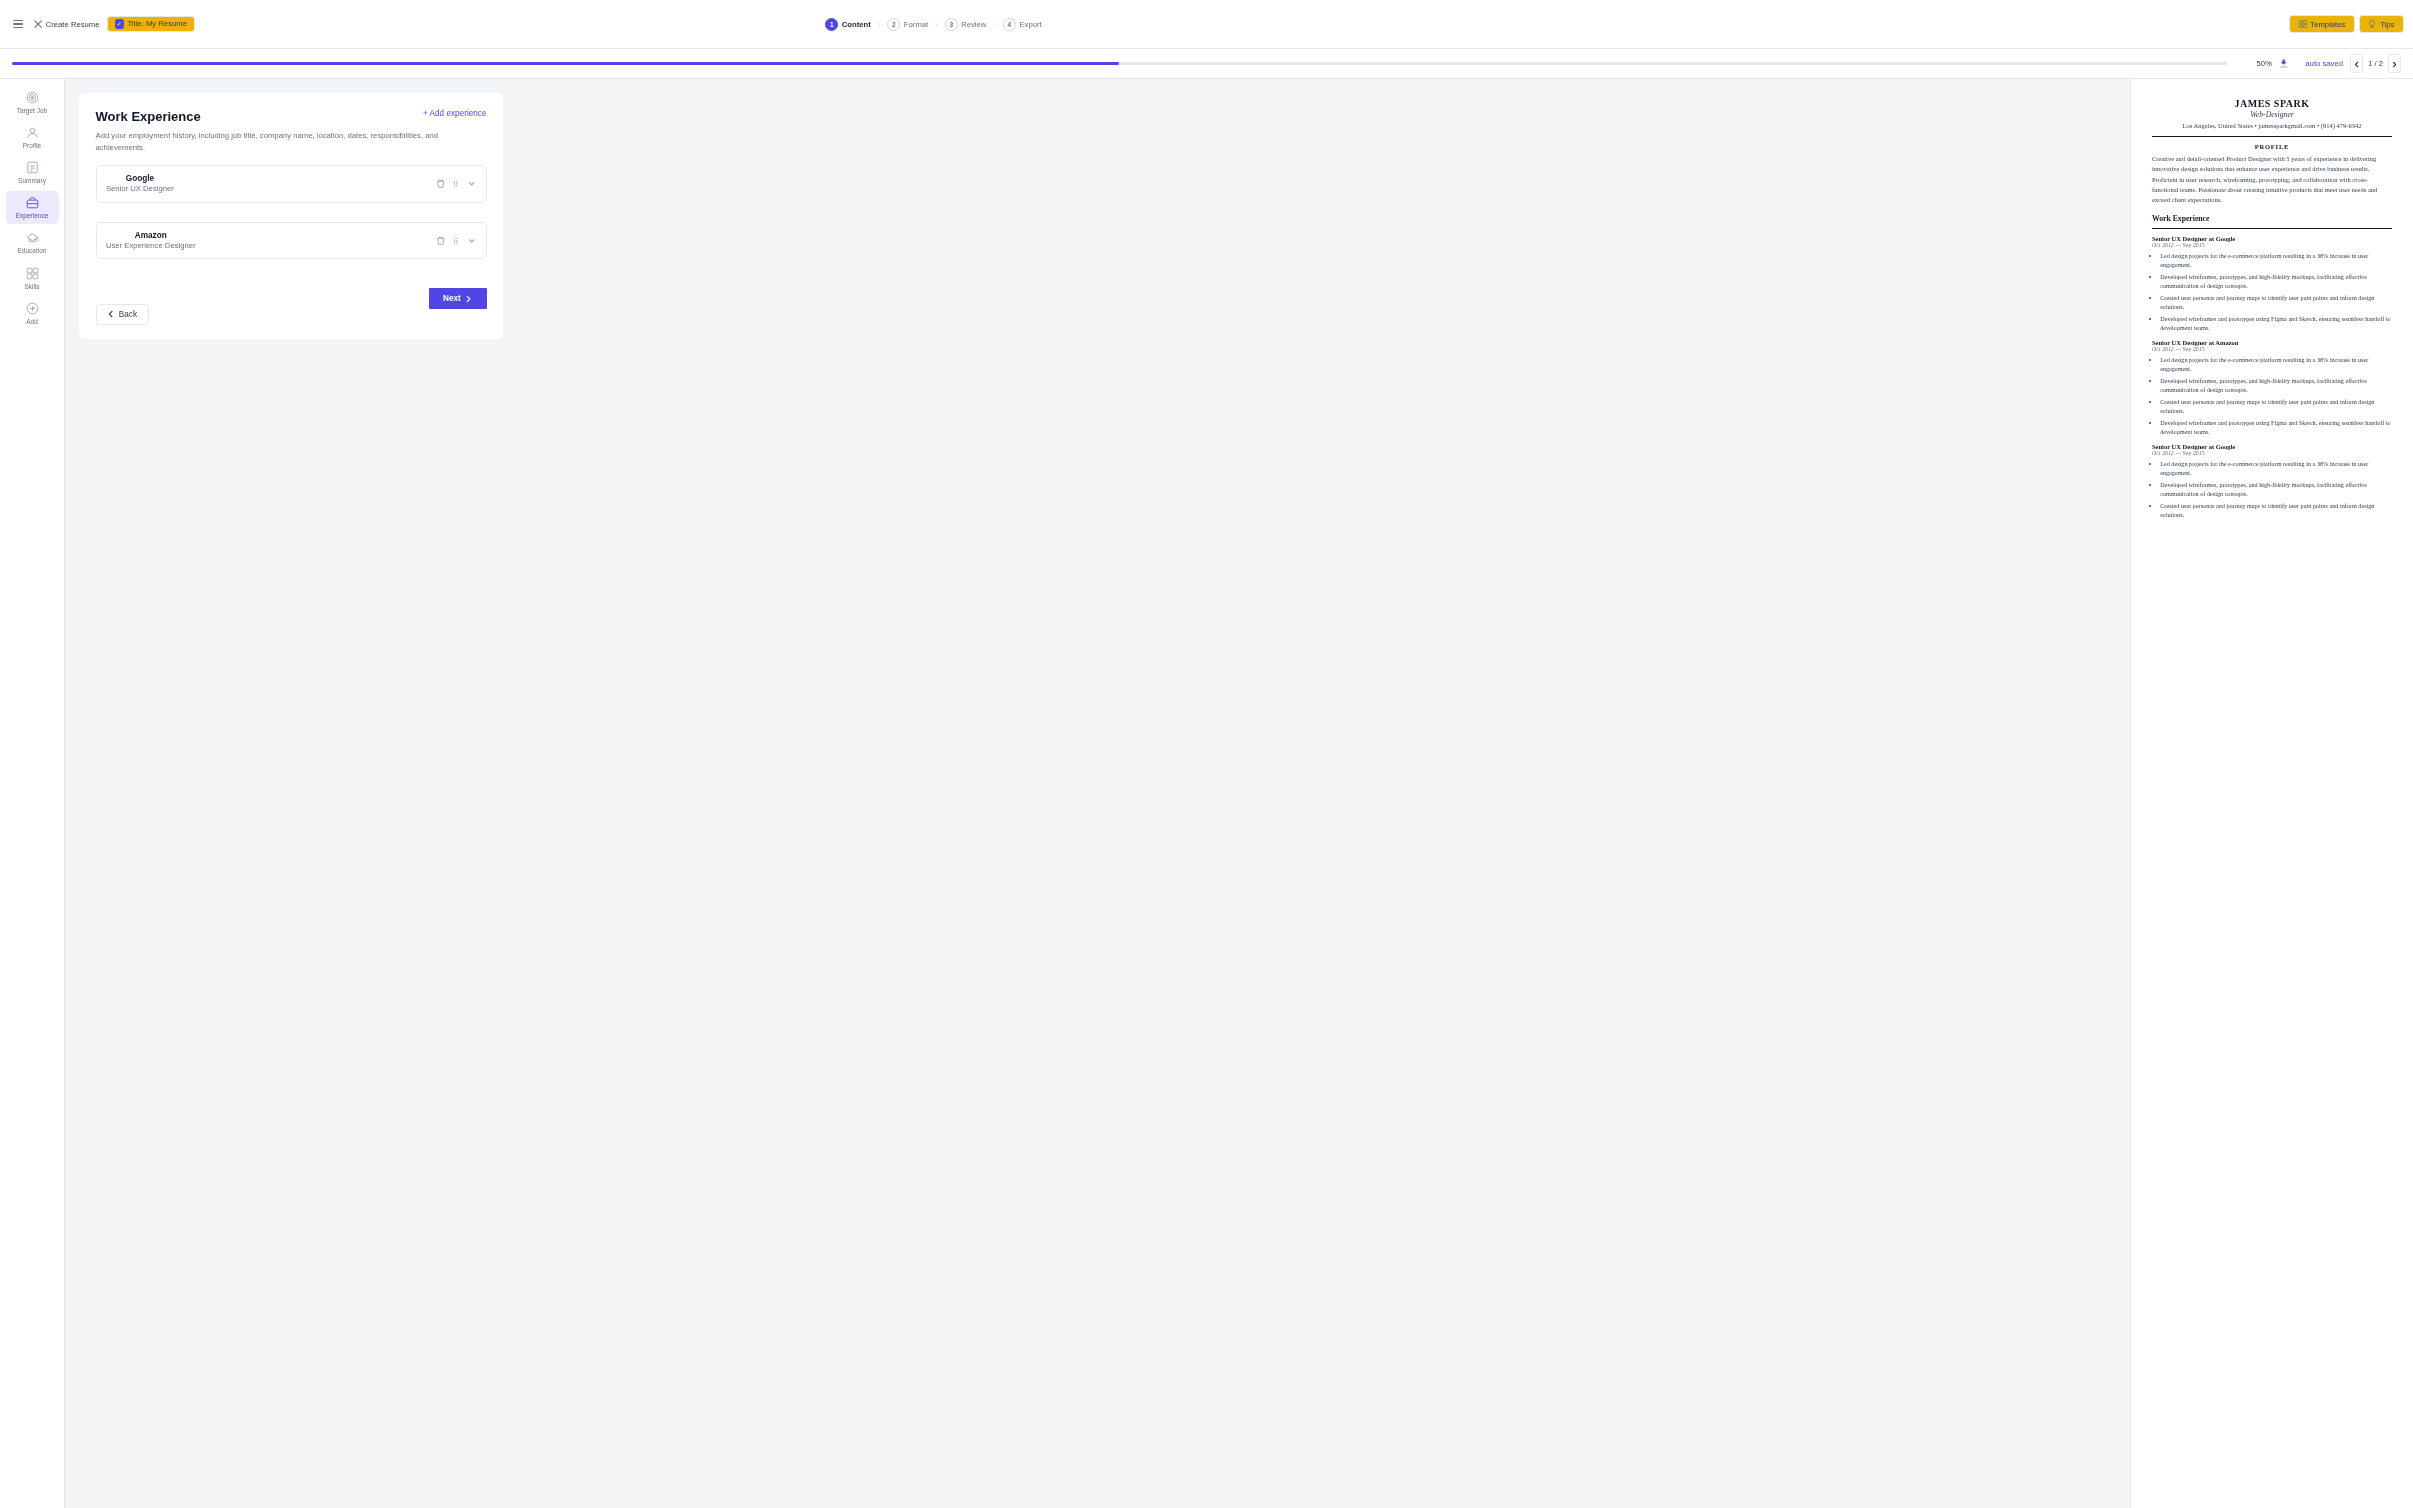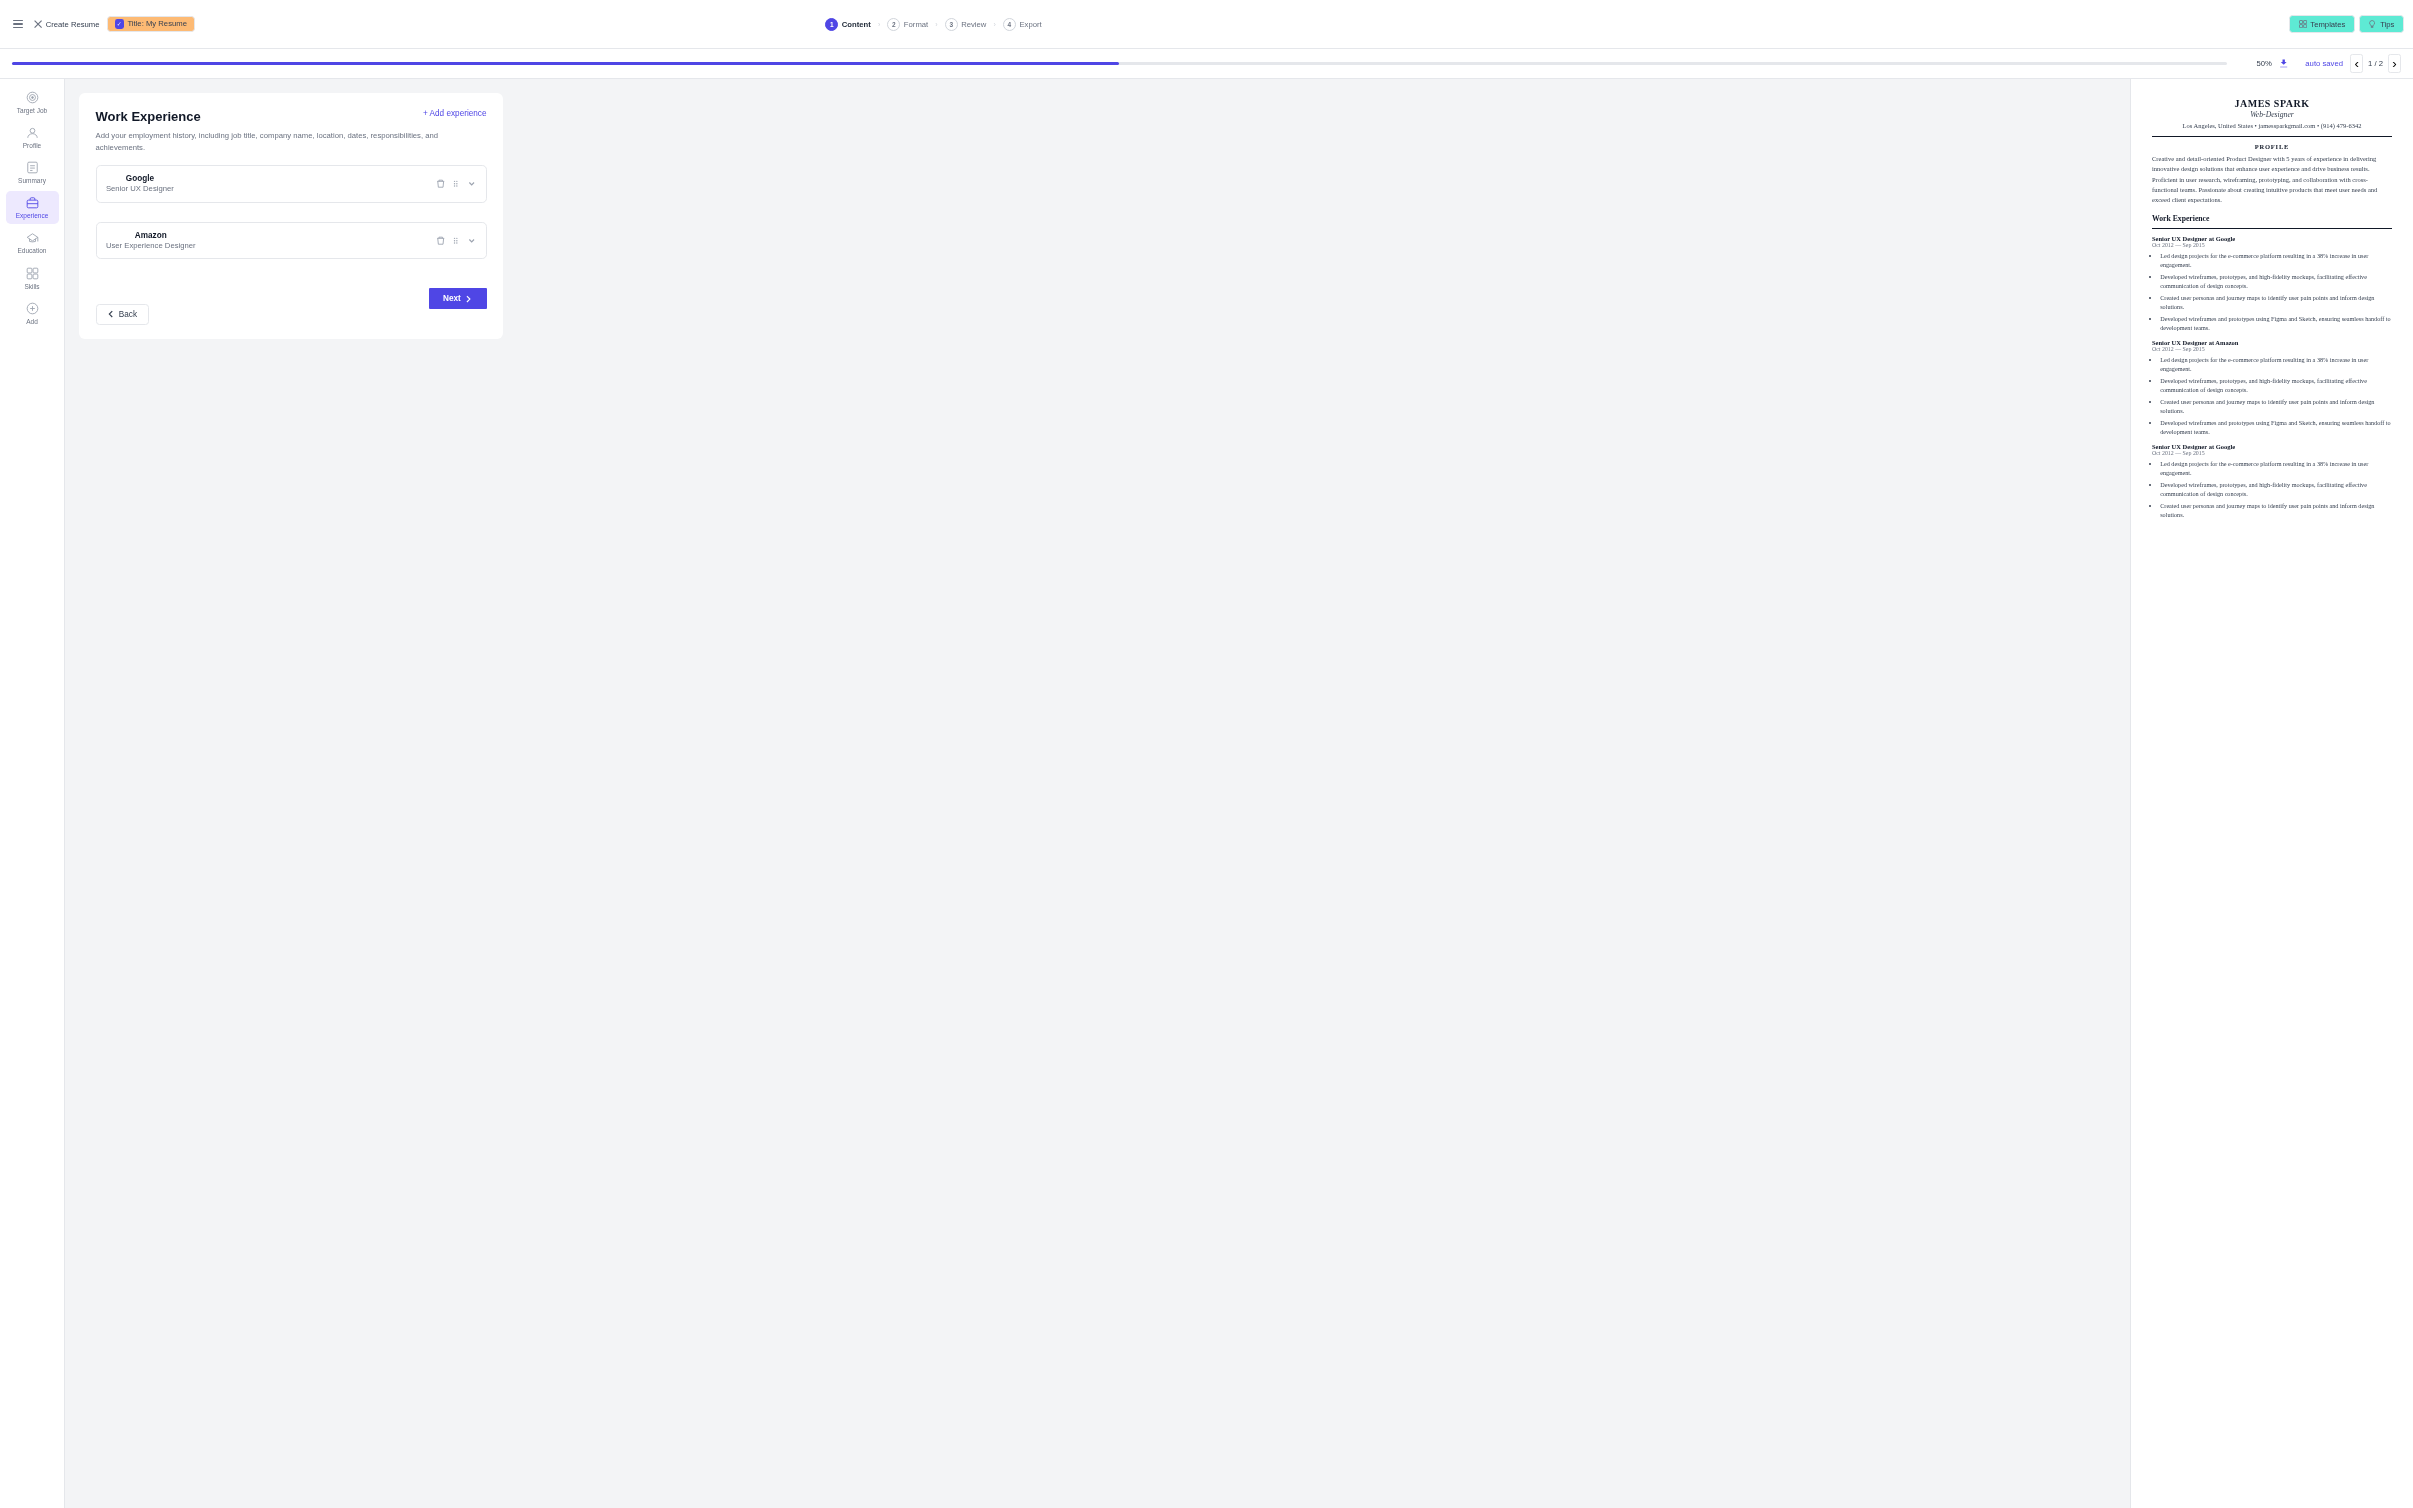--- a/index.html
+++ b/index.html
@@ -8,40 +8,40 @@
     
     .top-nav {
       display: flex; align-items: center; background: #fff;
       border-bottom: 0.6px solid #e5e7eb; padding: 0 9.4px; height: 49px; gap: 7px;
     }
     .hamburger { cursor: pointer; padding: 3.5px; border-radius: 2.4px; display: flex; flex-direction: column; gap: 2.4px; }
     .hamburger span { display: block; width: 10.6px; height: 1.2px; background: #6b7280; border-radius: 1.2px; }
     .close-create { display: flex; align-items: center; gap: 3.5px; cursor: pointer; color: #374151; font-size: 7.7px; }
     .close-create svg { width: 8.2px; height: 8.2px; }
     .title-badge {
-      display: flex; align-items: center; gap: 3.5px; background: #fdba74;
+      display: flex; align-items: center; gap: 3.5px; background: #eab308;
       border: 0.6px solid #e5e7eb; border-radius: 3.5px; padding: 2.4px 7px; cursor: pointer; font-size: 7.7px; color: #374151;
     }
     .title-badge .check-icon { width: 9.4px; height: 9.4px; background: #4f46e5; border-radius: 2.4px; display: flex; align-items: center; justify-content: center; }
     .title-badge .check-icon::after { content: '✓'; color: #fff; font-size: 5.9px; }
 
     .steps { display: flex; align-items: center; gap: 0; margin: 0 auto; }
     .step { display: flex; align-items: center; gap: 3.5px; padding: 3.5px 5.9px; cursor: pointer; font-size: 7.7px; color: #6b7280; }
     .step.active { color: #1f2937; font-weight: 600; }
     .step .step-num {
       width: 13px; height: 13px; border-radius: 50%; border: 1.2px solid #d1d5db;
       display: flex; align-items: center; justify-content: center; font-size: 6.5px; font-weight: 600;
     }
     .step.active .step-num { border-color: #4f46e5; background: #4f46e5; color: #fff; }
     .step-arrow { color: #d1d5db; font-size: 7px; margin: 0 1.2px; }
 
     .nav-right { display: flex; align-items: center; gap: 4.7px; margin-left: auto; }
     .nav-btn {
       display: flex; align-items: center; gap: 3.5px; padding: 3.5px 8.2px;
-      border: 0.6px solid #e5e7eb; border-radius: 3.5px; background: #5eead4;
+      border: 0.6px solid #e5e7eb; border-radius: 3.5px; background: #eab308;
       cursor: pointer; font-size: 7.7px; color: #374151;
     }
 
     
     .progress-bar-wrapper {
       display: flex; align-items: center; gap: 7px; background: #fff;
       padding: 4.7px 11.8px; border-bottom: 0.6px solid #e5e7eb;
     }
     .progress-bar-track { flex: 1; height: 3.5px; background: #e5e7eb; border-radius: 1.8px; }
     .progress-bar-fill { height: 100%; background: #4f46e5; border-radius: 1.8px; width: 50%; }

